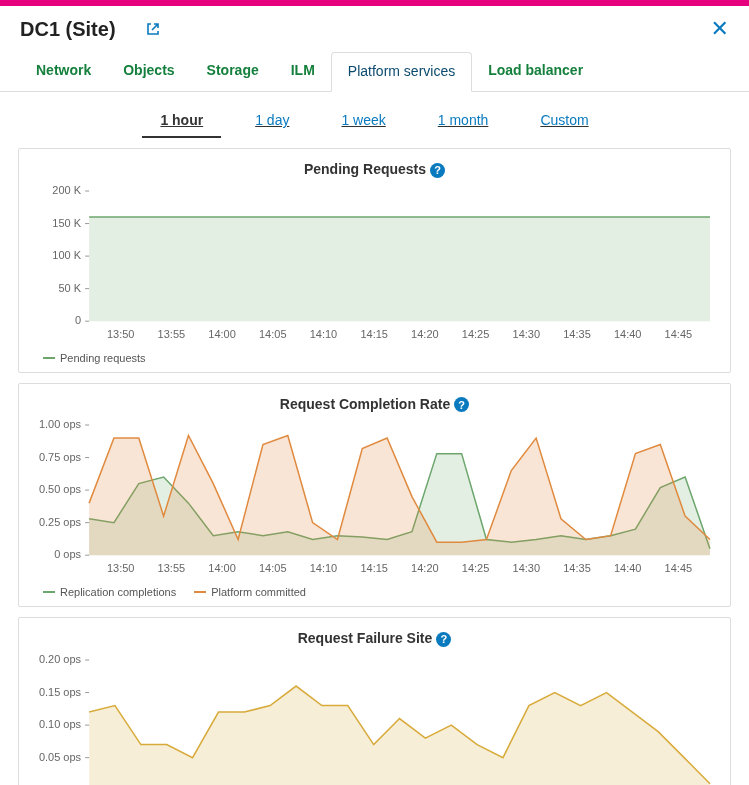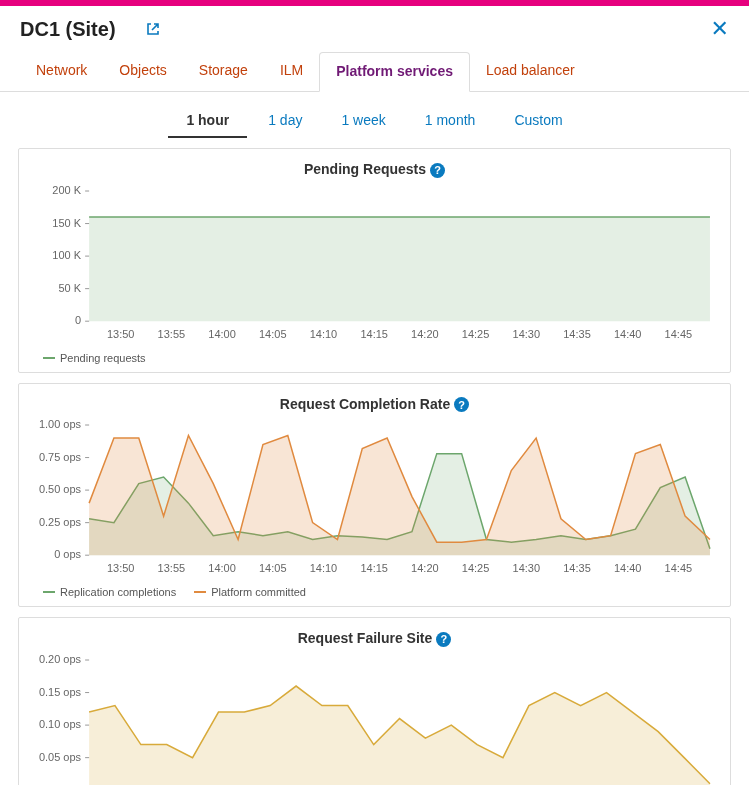--- a/index.html
+++ b/index.html
@@ -3,23 +3,23 @@
 <meta charset="utf-8">
 <style>
 * { box-sizing: border-box; margin: 0; padding: 0; }
 body { font-family: -apple-system, BlinkMacSystemFont, "Segoe UI", Arial, sans-serif; font-size: 13px; color: #333; background: #fff; width: 749px; }
 .topbar { height: 6px; background: #e6007e; }
 .header { display: flex; align-items: center; padding: 10px 20px 6px 20px; gap: 21px; }
 .title { font-size: 20px; font-weight: 600; color: #222; }
 .external { margin-left: 8px; color: #0a7abf; cursor: pointer; }
 .close { margin-left: auto; color: #0a7abf; font-size: 22px; cursor: pointer; font-weight: 300; }
 .tabs { display: flex; border-bottom: 1px solid #ddd; padding: 0 20px; gap: 0; margin-top: 4px; }
-.tab { padding: 10px 16px; color: #c2410c; cursor: pointer; font-size: 14px; border-bottom: 3px solid transparent; }
-.tab.active { color: #701a75; font-weight: 700; border: 1px solid #ddd; border-bottom: 1px solid #fff; margin-bottom: -1px; border-radius: 4px 4px 0 0; background:#fff; }
-.range { display: flex; justify-content: center; gap: 3px; margin: 12px 0 8px 0; }
+.tab { padding: 10px 16px; color: #15803d; cursor: pointer; font-size: 14px; border-bottom: 3px solid transparent; font-weight: bold; }
+.tab.active { color: #0c4a6e; font-weight: 400; border: 1px solid #ddd; border-bottom: 1px solid #fff; margin-bottom: -1px; border-radius: 4px 4px 0 0; background:#fff; }
+.range { display: flex; justify-content: center; gap: 16px; margin: 12px 0 8px 0; text-decoration: underline; }
 .range-item { padding: 8px 18px; color: #0a7abf; cursor: pointer; font-size: 14px; }
 .range-item.active { color: #333; font-weight: 700; border-bottom: 2px solid #333; }
 .chart-card { border: 1px solid #ddd; margin: 10px 18px; border-radius: 2px; padding: 8px 10px 6px 10px; }
 .chart-title { text-align: center; font-weight: 600; font-size: 14px; margin: 4px 0 8px 0; }
 .help-icon { display: inline-flex; width: 15px; height: 15px; border-radius: 50%; background: #0a7abf; color: #fff; font-size: 11px; font-weight: 700; align-items: center; justify-content: center; margin-left: 4px; cursor: pointer; }
 svg { display: block; width: 100%; }
 .ylabel { font-size: 11px; fill: #666; }
 .legend { display: flex; gap: 18px; margin: 6px 0 2px 14px; font-size: 11px; color: #555; align-items: center; }
 .legend-item { display: flex; align-items: center; gap: 5px; }
 .legend-swatch { width: 12px; height: 2px; display: inline-block; }

